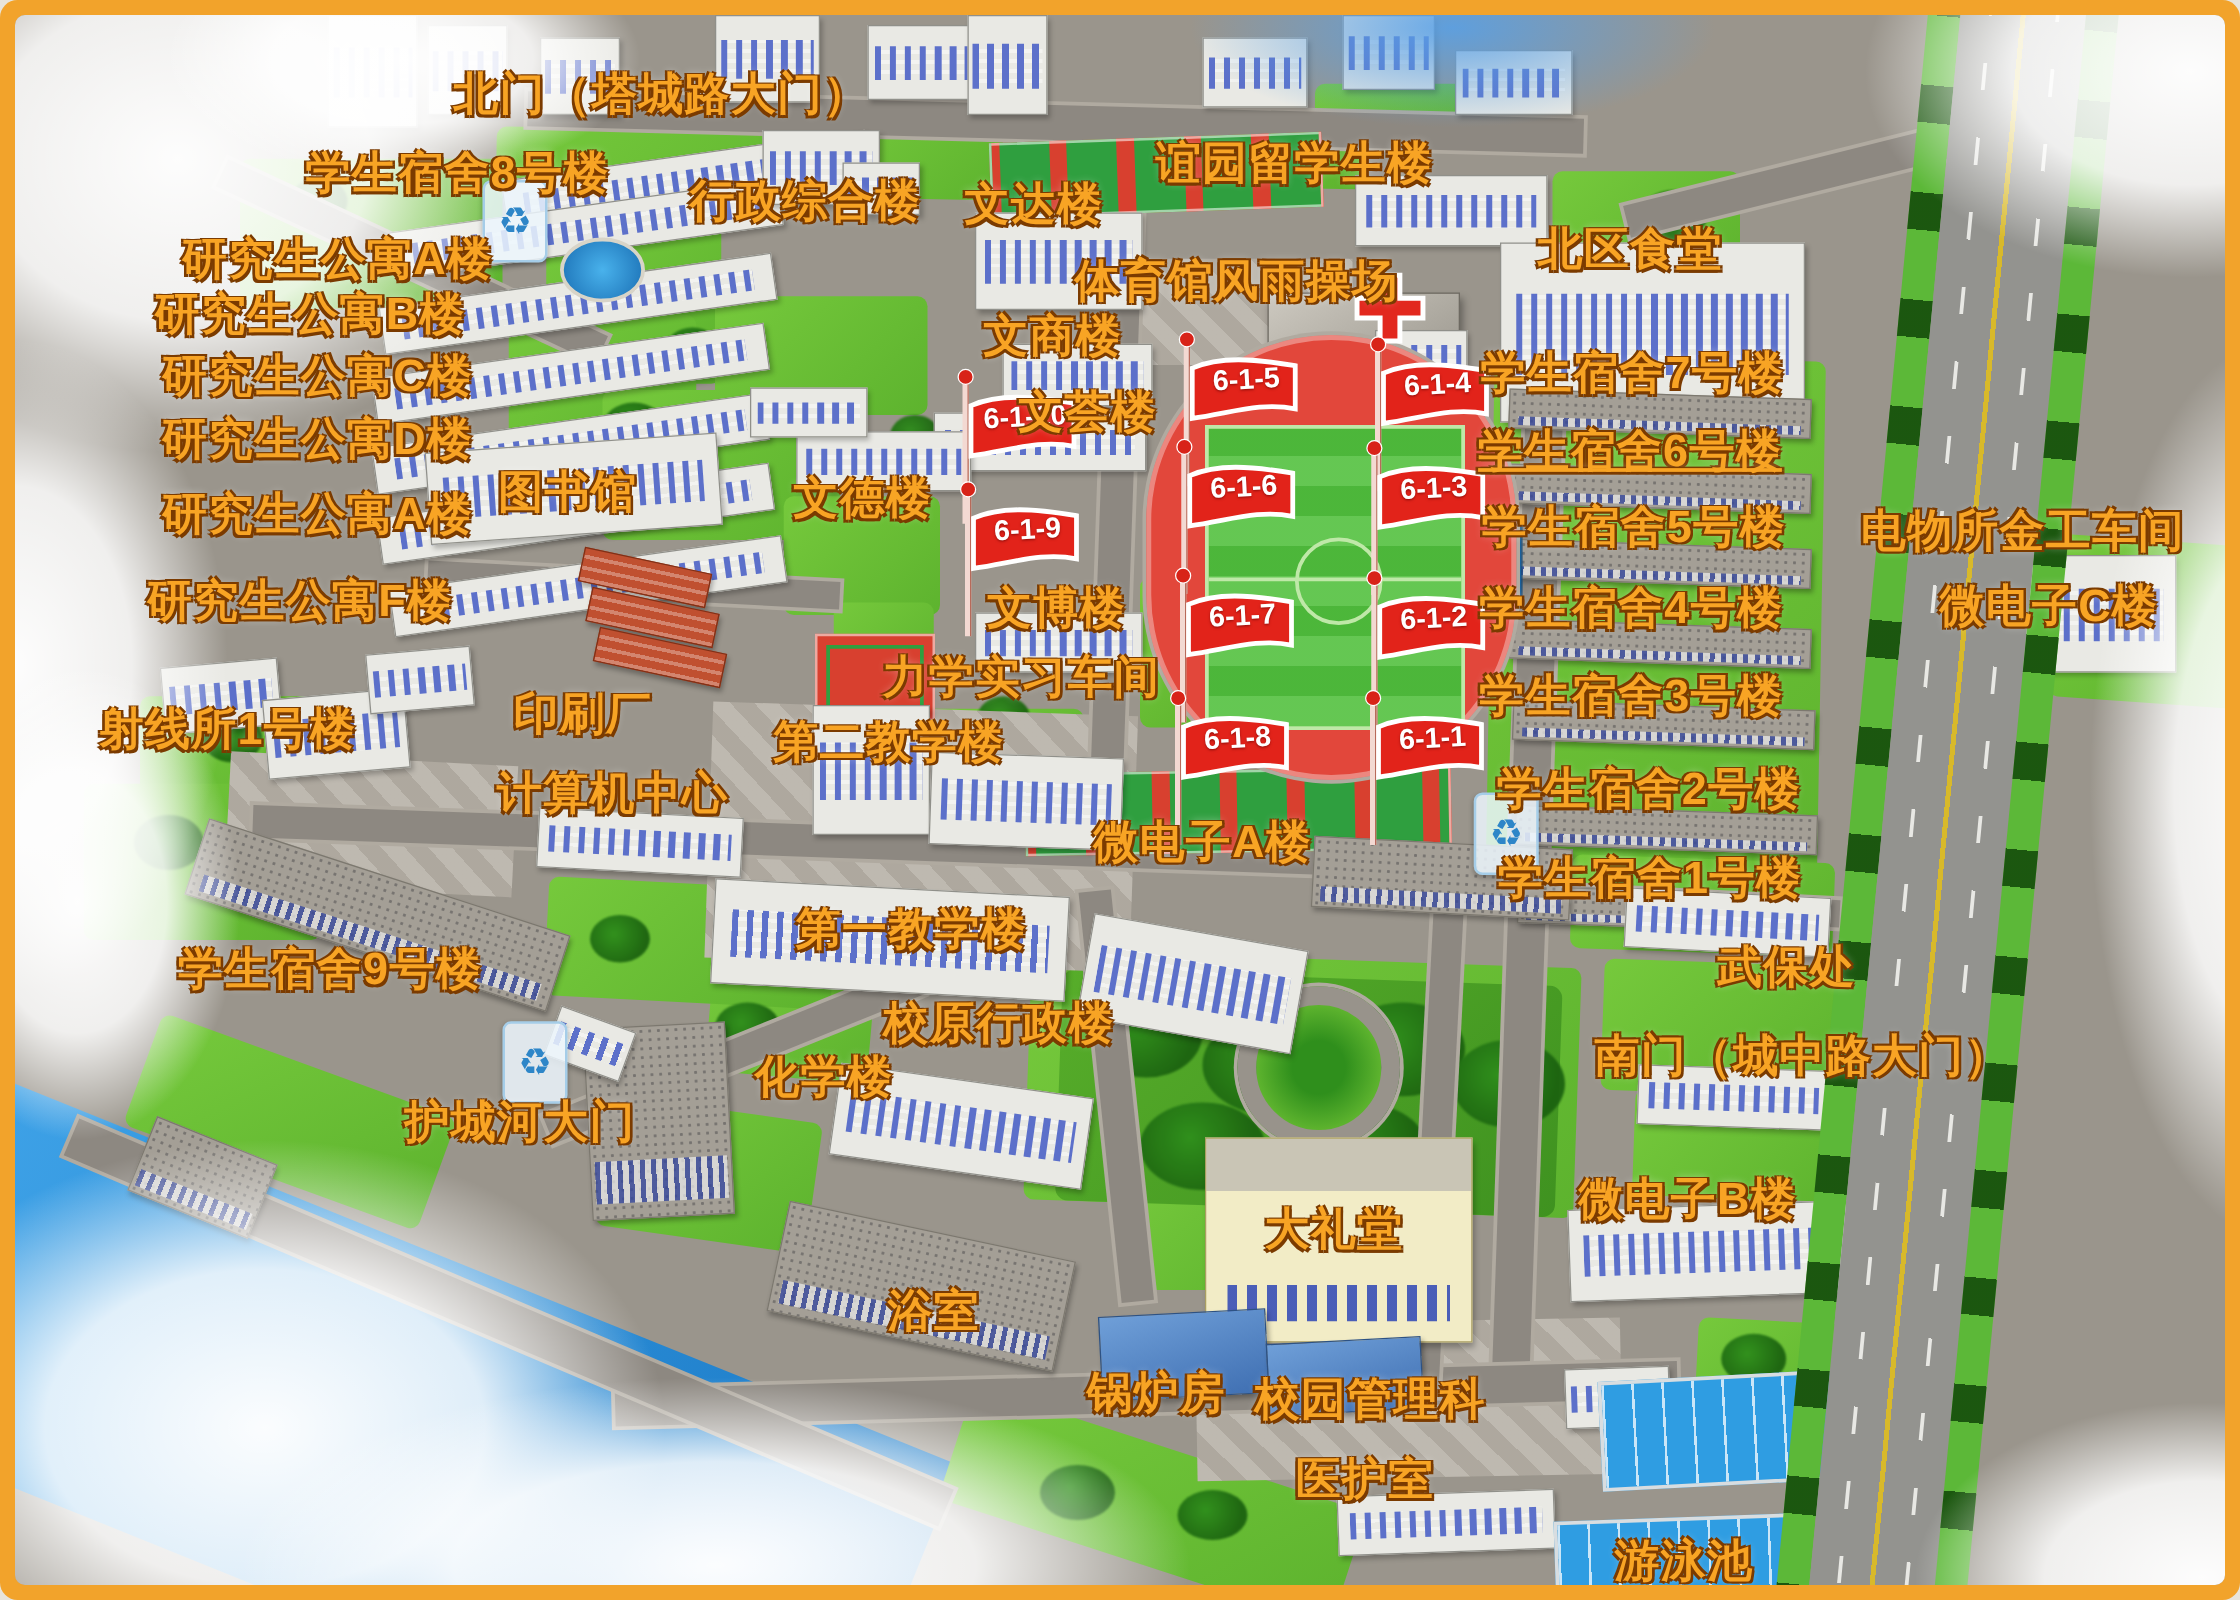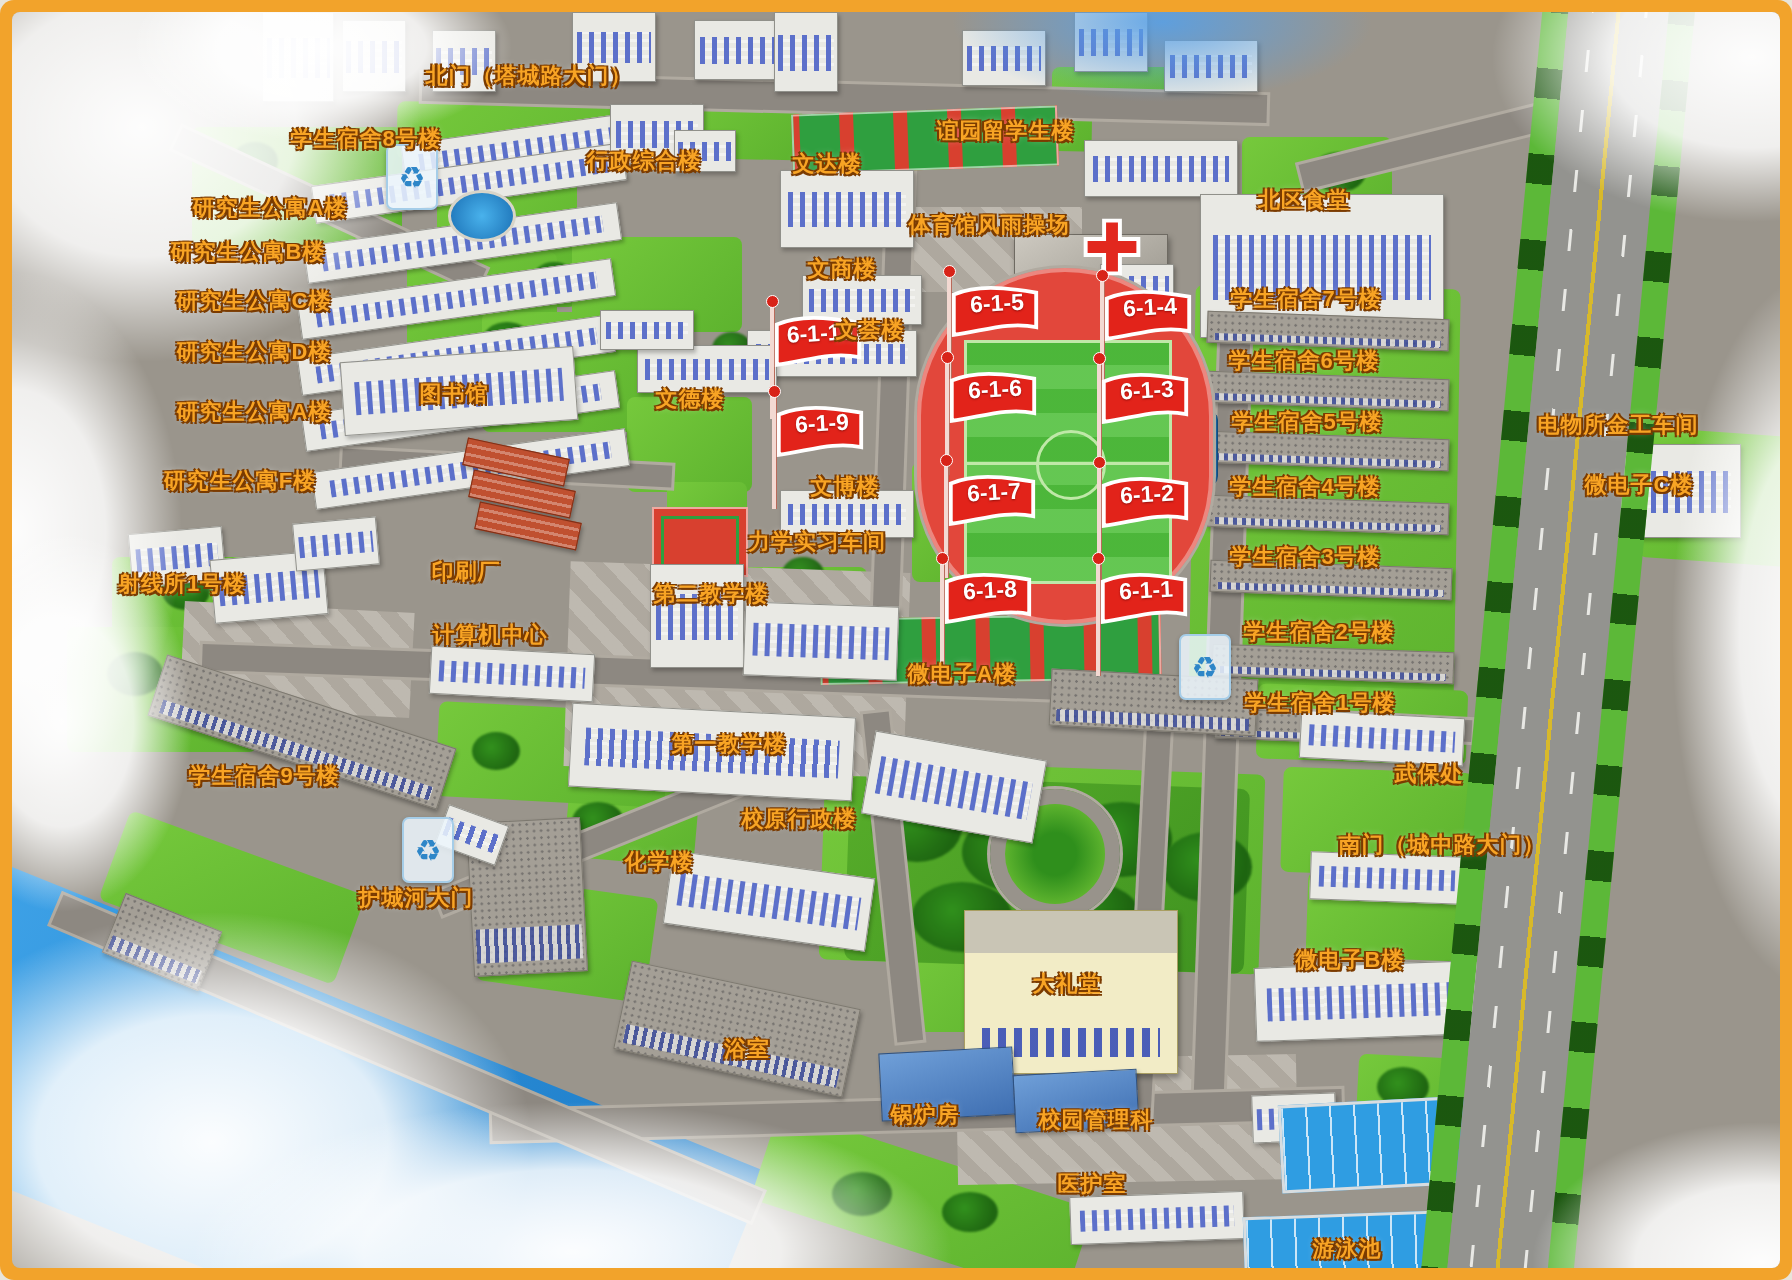--- a/index.html
+++ b/index.html
@@ -56,21 +56,21 @@
       background-image:repeating-linear-gradient(0deg,rgba(16,70,8,.85) 0 30px,transparent 30px 86px);}
   #hwy .asphalt{position:absolute;top:0;bottom:0;left:26px;width:100px;background:#93938f;
       background-image:linear-gradient(90deg,transparent 48px,#d8b92a 48px,#d8b92a 52px,transparent 52px),
       repeating-linear-gradient(0deg,#e8e8e4 0 22px,transparent 22px 60px);
       background-size:100% 100%,3px 100%;background-position:0 0,22px 0;background-repeat:no-repeat,repeat-y;}
   #hwy .asphalt::after{content:"";position:absolute;top:0;bottom:0;left:76px;width:3px;
       background:repeating-linear-gradient(0deg,#e8e8e4 0 22px,transparent 22px 60px);}
 
   
   .blabel{position:absolute;transform:translate(-50%,-50%);color:var(--label,#f8a424);font-weight:bold;
-      font-size:22px;white-space:nowrap;letter-spacing:1px;z-index:60;
+      font-size:36px;white-space:nowrap;letter-spacing:1px;z-index:60;
       text-shadow:-2px -1px 0 var(--label-outline,#7b3b00),2px -1px 0 var(--label-outline,#7b3b00),
                   -2px 2px 0 var(--label-outline,#7b3b00),2px 2px 0 var(--label-outline,#7b3b00),
                   0 0 7px rgba(255,255,255,.45);}
   .flag{position:absolute;width:92px;height:60px;transform:translate(-50%,-50%);z-index:58;}
   .flag .pole{position:absolute;left:-2px;top:-12px;width:4px;height:118px;background:#f3d9d2;border-right:1px solid #b86a5a;}
   .flag .ball{position:absolute;left:-6px;top:-18px;width:11px;height:11px;border-radius:50%;background:#d82318;border:1px solid #fff;}
   .flag svg{position:absolute;inset:0;overflow:visible;}
   .flag .ftxt{position:absolute;left:6px;top:7px;width:84px;text-align:center;color:#fff;font-weight:bold;
       font-size:23px;transform:rotate(-3deg);text-shadow:0 1px 2px rgba(100,0,0,.6);}
   .cross{position:absolute;transform:translate(-50%,-50%);z-index:57;}
@@ -256,25 +256,25 @@
         <div class="blabel" style="left: 517px; top: 64px;">北门（塔城路大门）</div>
         <div class="blabel" style="left: 354px; top: 127px;">学生宿舍8号楼</div>
         <div class="blabel" style="left: 258px; top: 196px;">研究生公寓A楼</div>
         <div class="blabel" style="left: 236px; top: 240px;">研究生公寓B楼</div>
         <div class="blabel" style="left: 242px; top: 289px;">研究生公寓C楼</div>
         <div class="blabel" style="left: 242px; top: 340px;">研究生公寓D楼</div>
         <div class="blabel" style="left: 242px; top: 400px;">研究生公寓A楼</div>
         <div class="blabel" style="left: 228px; top: 469px;">研究生公寓F楼</div>
         <div class="blabel" style="left: 632px; top: 149px;">行政综合楼</div>
         <div class="blabel" style="left: 815px; top: 152px;">文达楼</div>
-        <div class="blabel" style="left: 986px; top: 119px; padding-left: 15px;">谊园留学生楼</div>
+        <div class="blabel" style="left: 1016px; top: 119px; padding-left: 15px;">谊园留学生楼</div>
         <div class="blabel" style="left: 977px; top: 213px;">体育馆风雨操场</div>
         <div class="blabel" style="left: 1292px; top: 188px;">北区食堂</div>
         <div class="blabel" style="left: 1294px; top: 287px;">学生宿舍7号楼</div>
-        <div class="blabel" style="left: 1292px; top: 349px;">学生宿舍6号楼</div>
+        <div class="blabel" style="left: 1292px; top: 349px; text-decoration: underline;">学生宿舍6号楼</div>
         <div class="blabel" style="left: 1295px; top: 410px;">学生宿舍5号楼</div>
         <div class="blabel" style="left: 1293px; top: 475px;">学生宿舍4号楼</div>
         <div class="blabel" style="left: 1293px; top: 545px;">学生宿舍3号楼</div>
         <div class="blabel" style="left: 1307px; top: 620px;">学生宿舍2号楼</div>
         <div class="blabel" style="left: 1308px; top: 691px;">学生宿舍1号楼</div>
         <div class="blabel" style="left: 1606px; top: 413px;">电物所金工车间</div>
         <div class="blabel" style="left: 1627px; top: 473px;">微电子C楼</div>
         <div class="blabel" style="left: 830px; top: 257px;">文商楼</div>
         <div class="blabel" style="left: 858px; top: 318px;">文荟楼</div>
         <div class="blabel" style="left: 678px; top: 387px;">文德楼</div>

